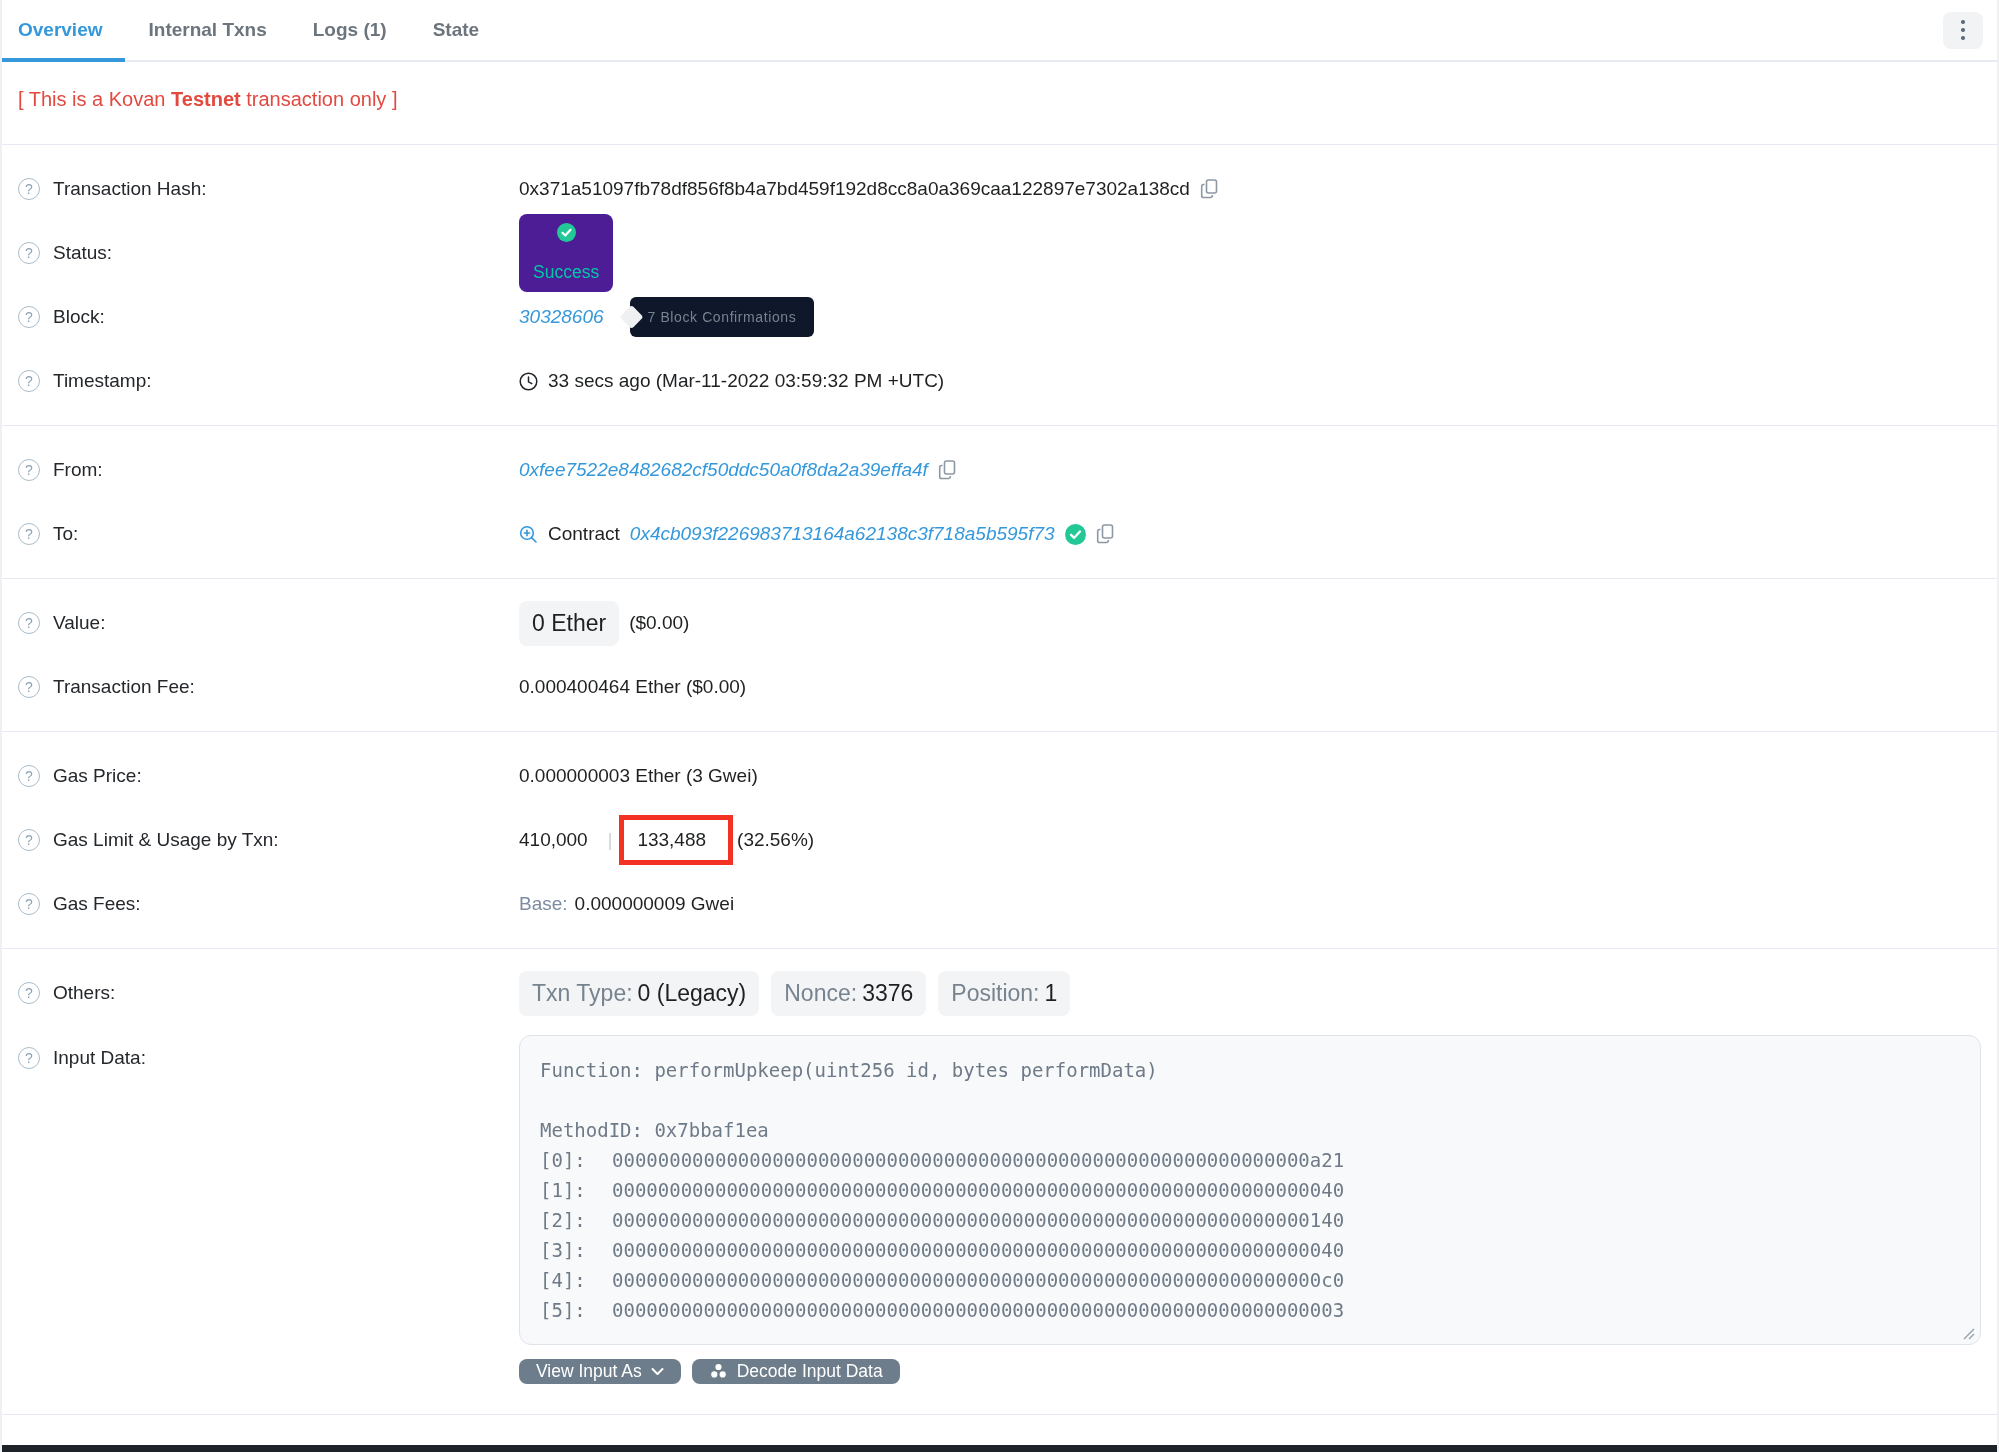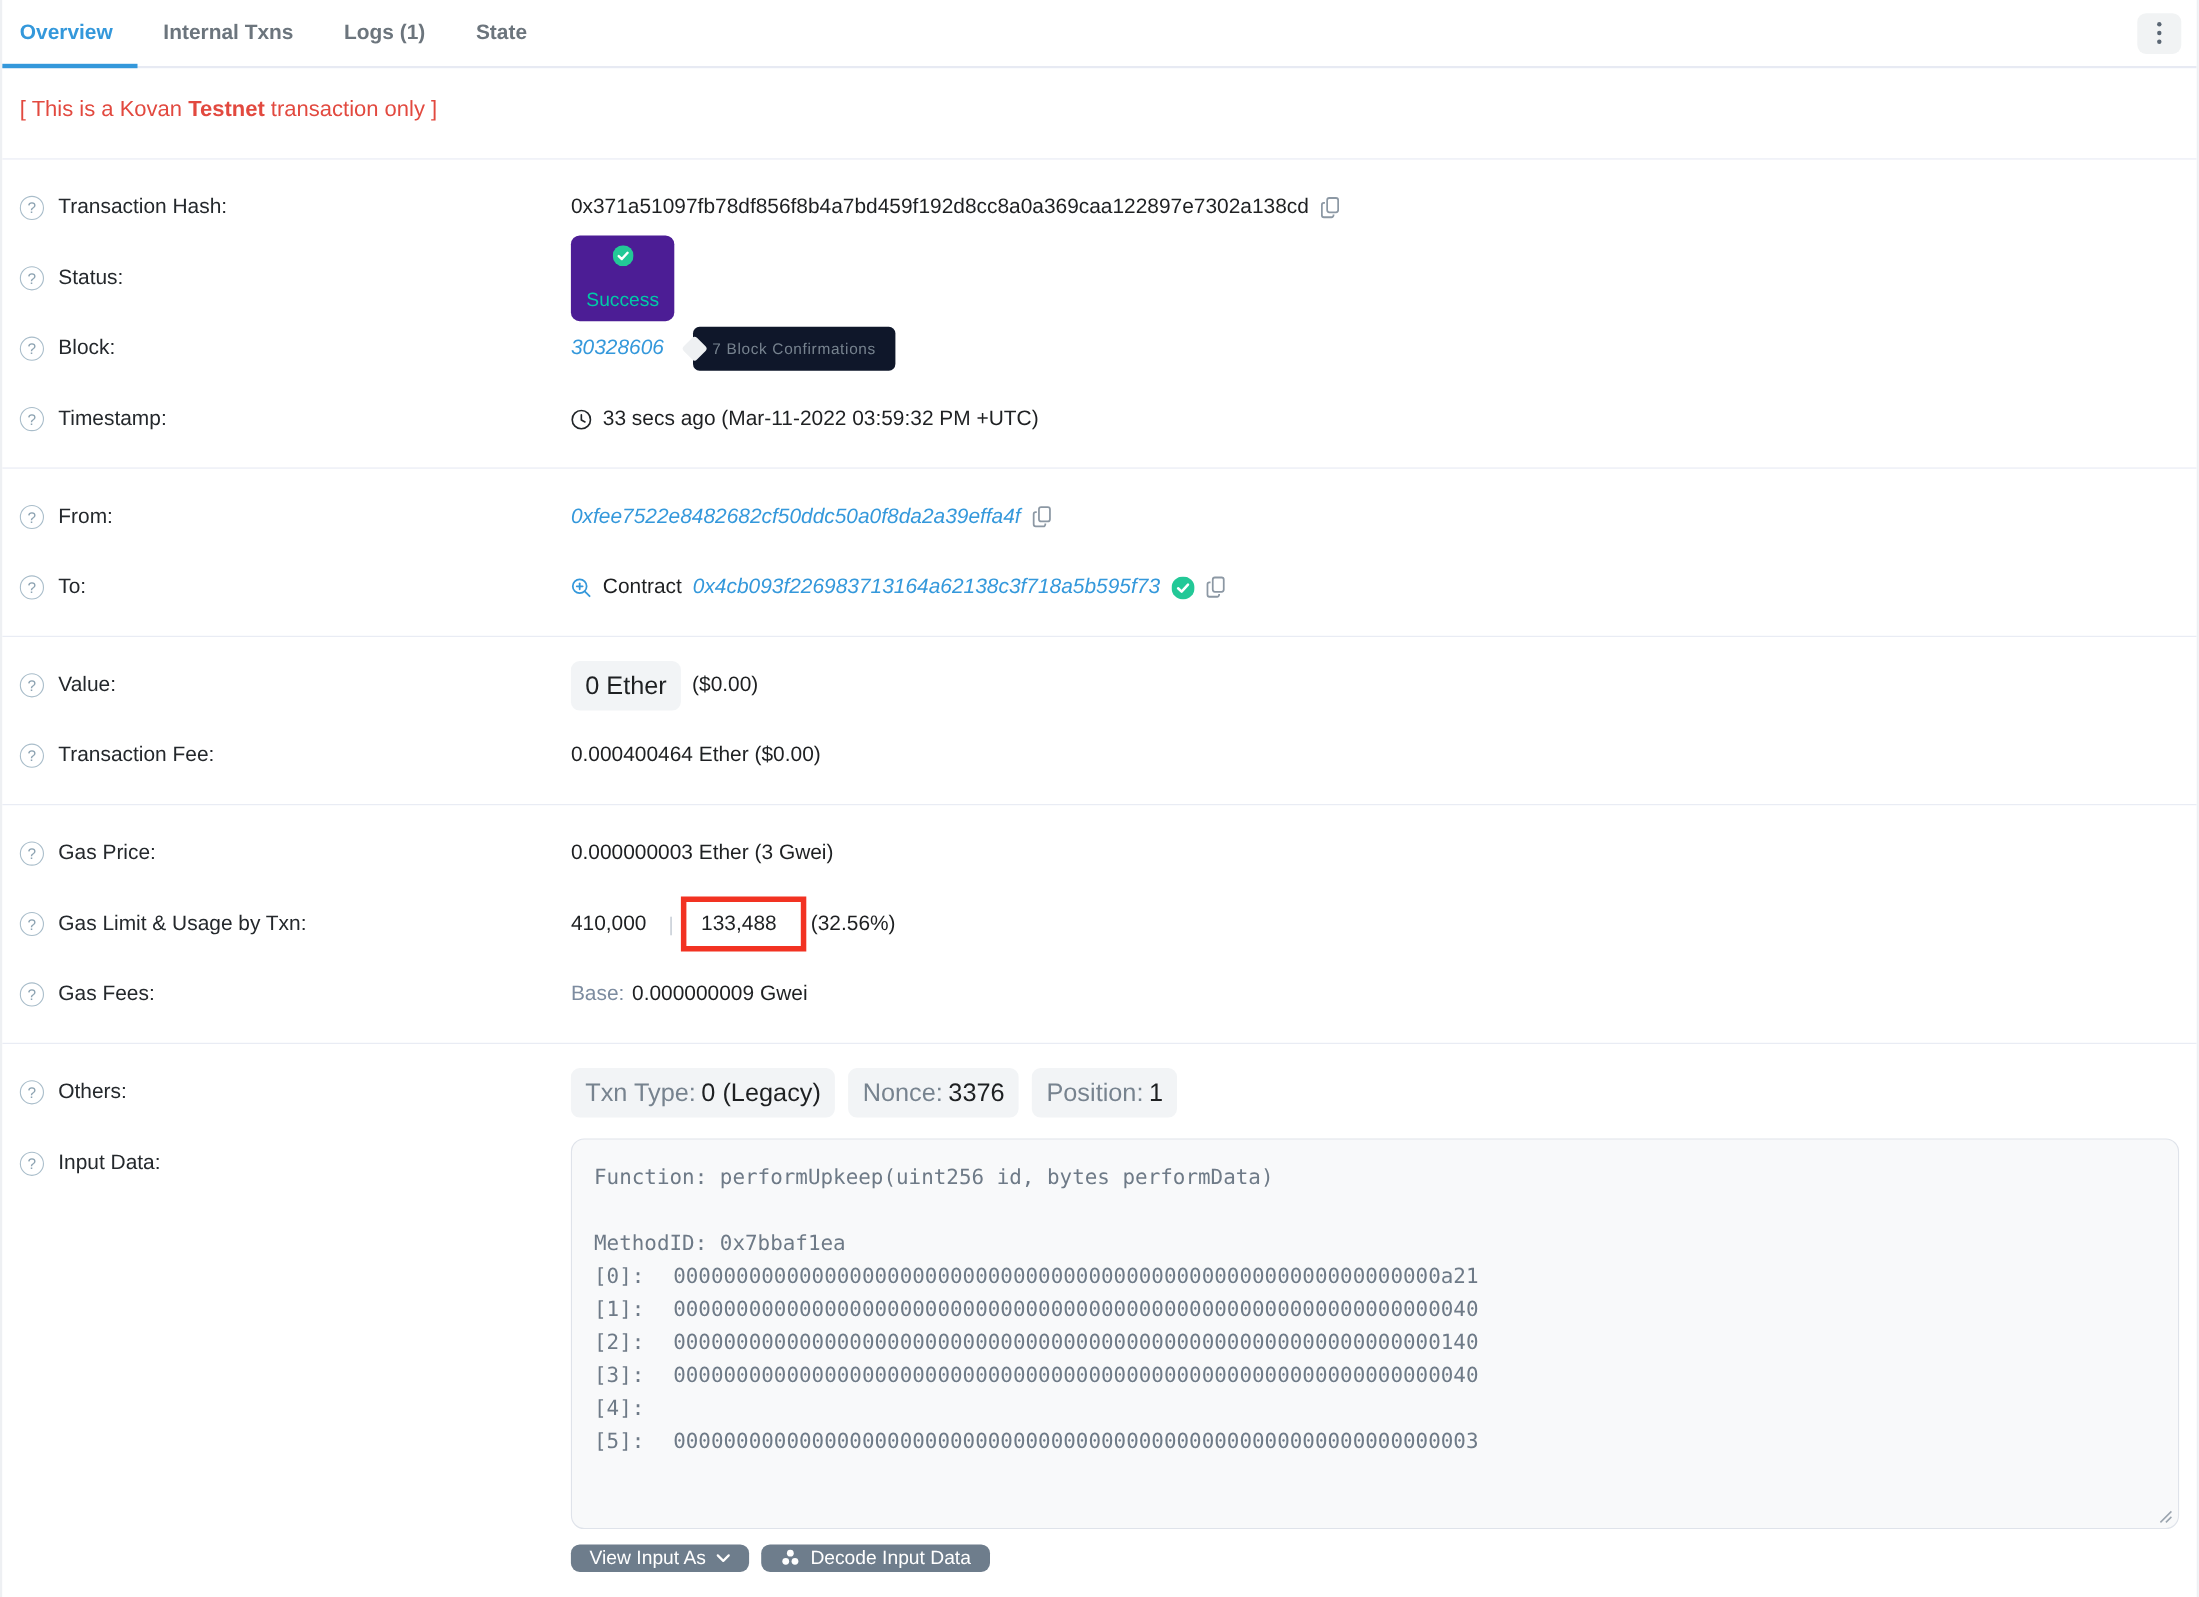--- a/index.html
+++ b/index.html
@@ -60,21 +60,21 @@
 
   .sep { color:#c9d0d8; margin:0 10px; font-size:18px; }
   .gaskey { color:#7d8ca0; }
 
   .highlight { display:inline-block; border:5px solid #f23222; padding:9px 22px 9px 13px;
     margin:-14px -6px -14px -13px; }
 
   
   .input-row { height:auto; align-items:flex-start; padding-top:10px; }
   .input-row .row-label { margin-top:12px; }
-  .input-box { flex:1; height:355px; background:#f8f9fa; border:1px solid #dfe3ea;
+  .input-box { flex:1; height:310px; background:#f8f9fa; border:1px solid #dfe3ea;
     border-radius:12px; padding:19px 20px; overflow:hidden; position:relative;
     font-family:"DejaVu Sans Mono", monospace; font-size:19px; line-height:30px;
     color:#6e7a87; cursor:text; }
   .mono-line { white-space:pre; display:flex; }
   .mono-line .idx { width:72px; flex-shrink:0; }
   .blank-line { height:30px; }
   .grip { position:absolute; right:5px; bottom:4px; }
 
   
   .btn-row { margin:14px 16px 18px 517px; display:flex; gap:11px; }
@@ -298,21 +298,21 @@
         <span>Input Data:</span>
       </div>
       <div class="input-box">
         <div class="mono-line"><span>Function: performUpkeep(uint256 id, bytes performData)</span></div>
         <div class="blank-line"></div>
         <div class="mono-line"><span>MethodID: 0x7bbaf1ea</span></div>
         <div class="mono-line"><span class="idx">[0]:</span><span>0000000000000000000000000000000000000000000000000000000000000a21</span></div>
         <div class="mono-line"><span class="idx">[1]:</span><span>0000000000000000000000000000000000000000000000000000000000000040</span></div>
         <div class="mono-line"><span class="idx">[2]:</span><span>0000000000000000000000000000000000000000000000000000000000000140</span></div>
         <div class="mono-line"><span class="idx">[3]:</span><span>0000000000000000000000000000000000000000000000000000000000000040</span></div>
-        <div class="mono-line"><span class="idx">[4]:</span></div>
+        <div class="mono-line"><span class="idx">[4]:</span><span>00000000000000000000000000000000000000000000000000000000000000c0</span></div>
         <div class="mono-line"><span class="idx">[5]:</span><span>0000000000000000000000000000000000000000000000000000000000000003</span></div>
         <svg class="grip" width="14" height="14" viewBox="0 0 14 14" stroke="#9aa4ae" stroke-width="1.4">
           <line x1="3" y1="13" x2="13" y2="3"></line>
           <line x1="8" y1="13" x2="13" y2="8"></line>
         </svg>
       </div>
     </div>
 
     <div class="btn-row">
       <button class="btn">

